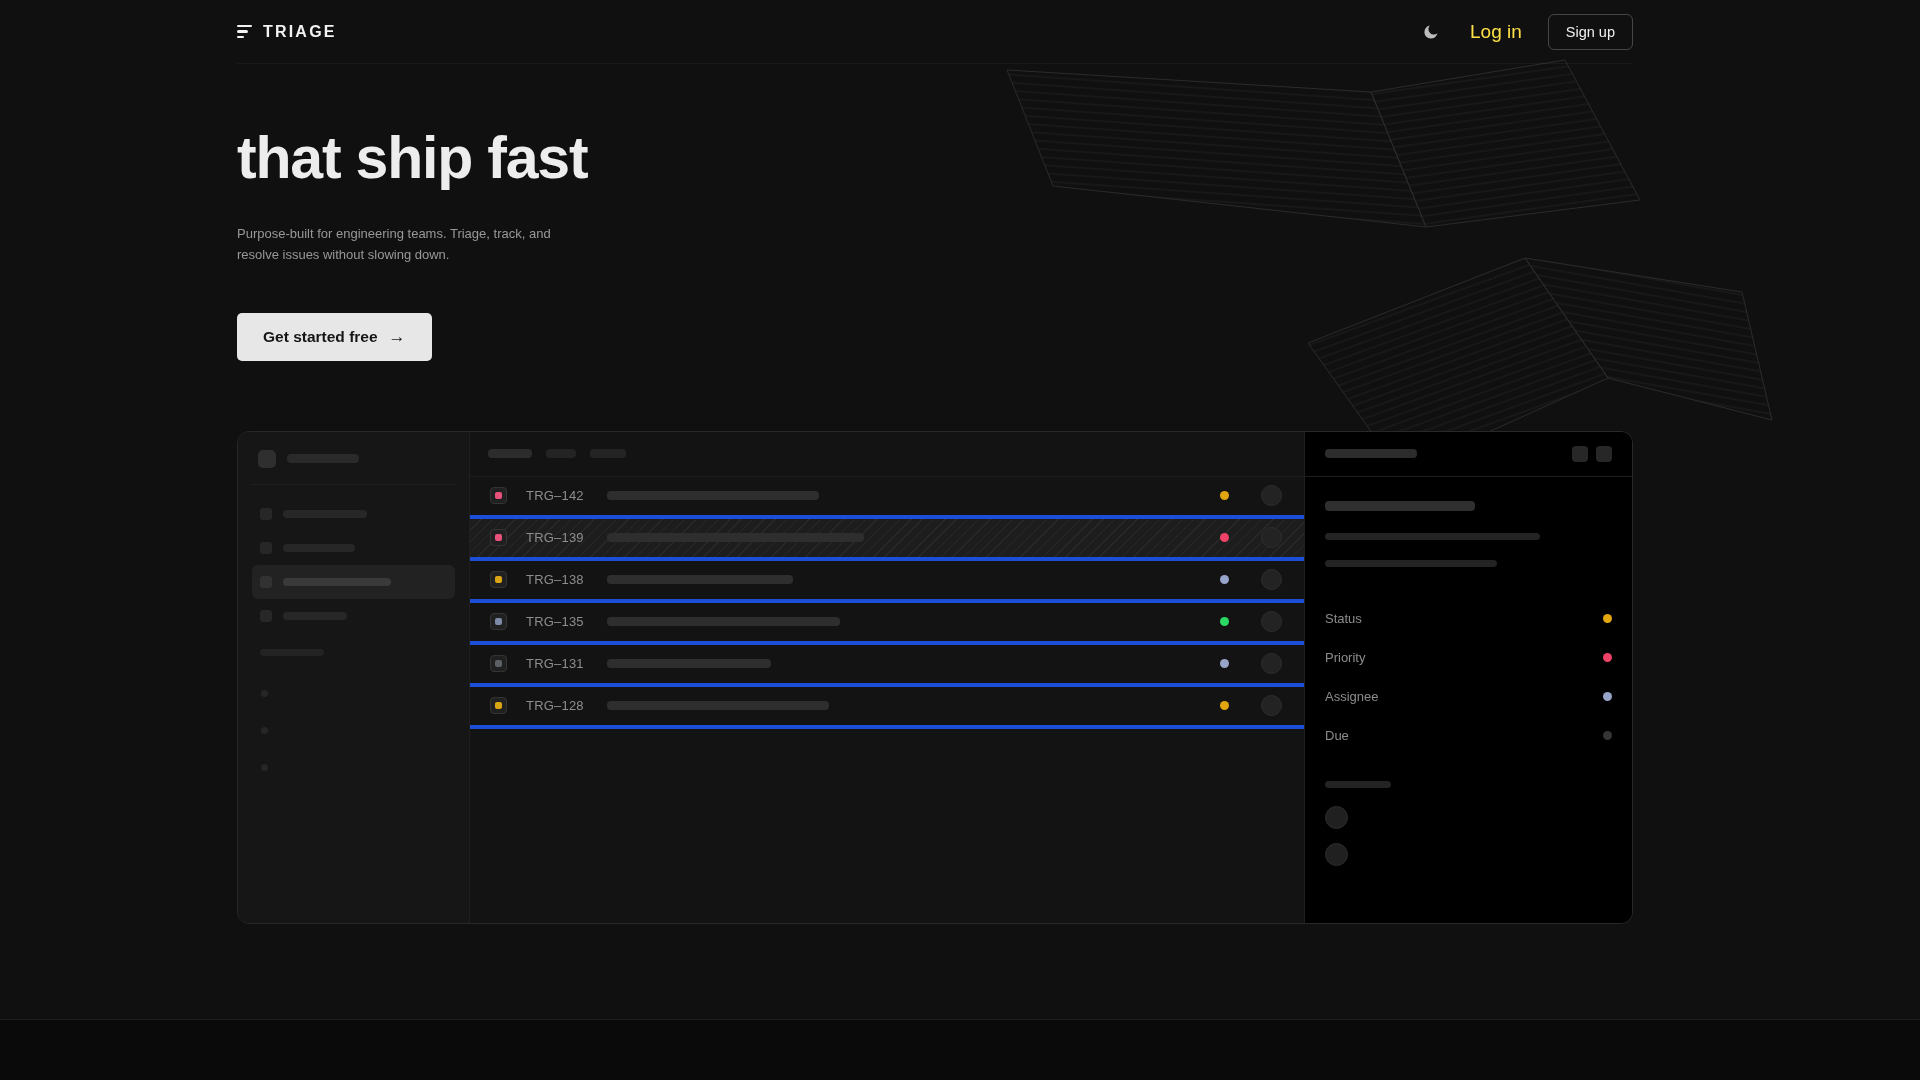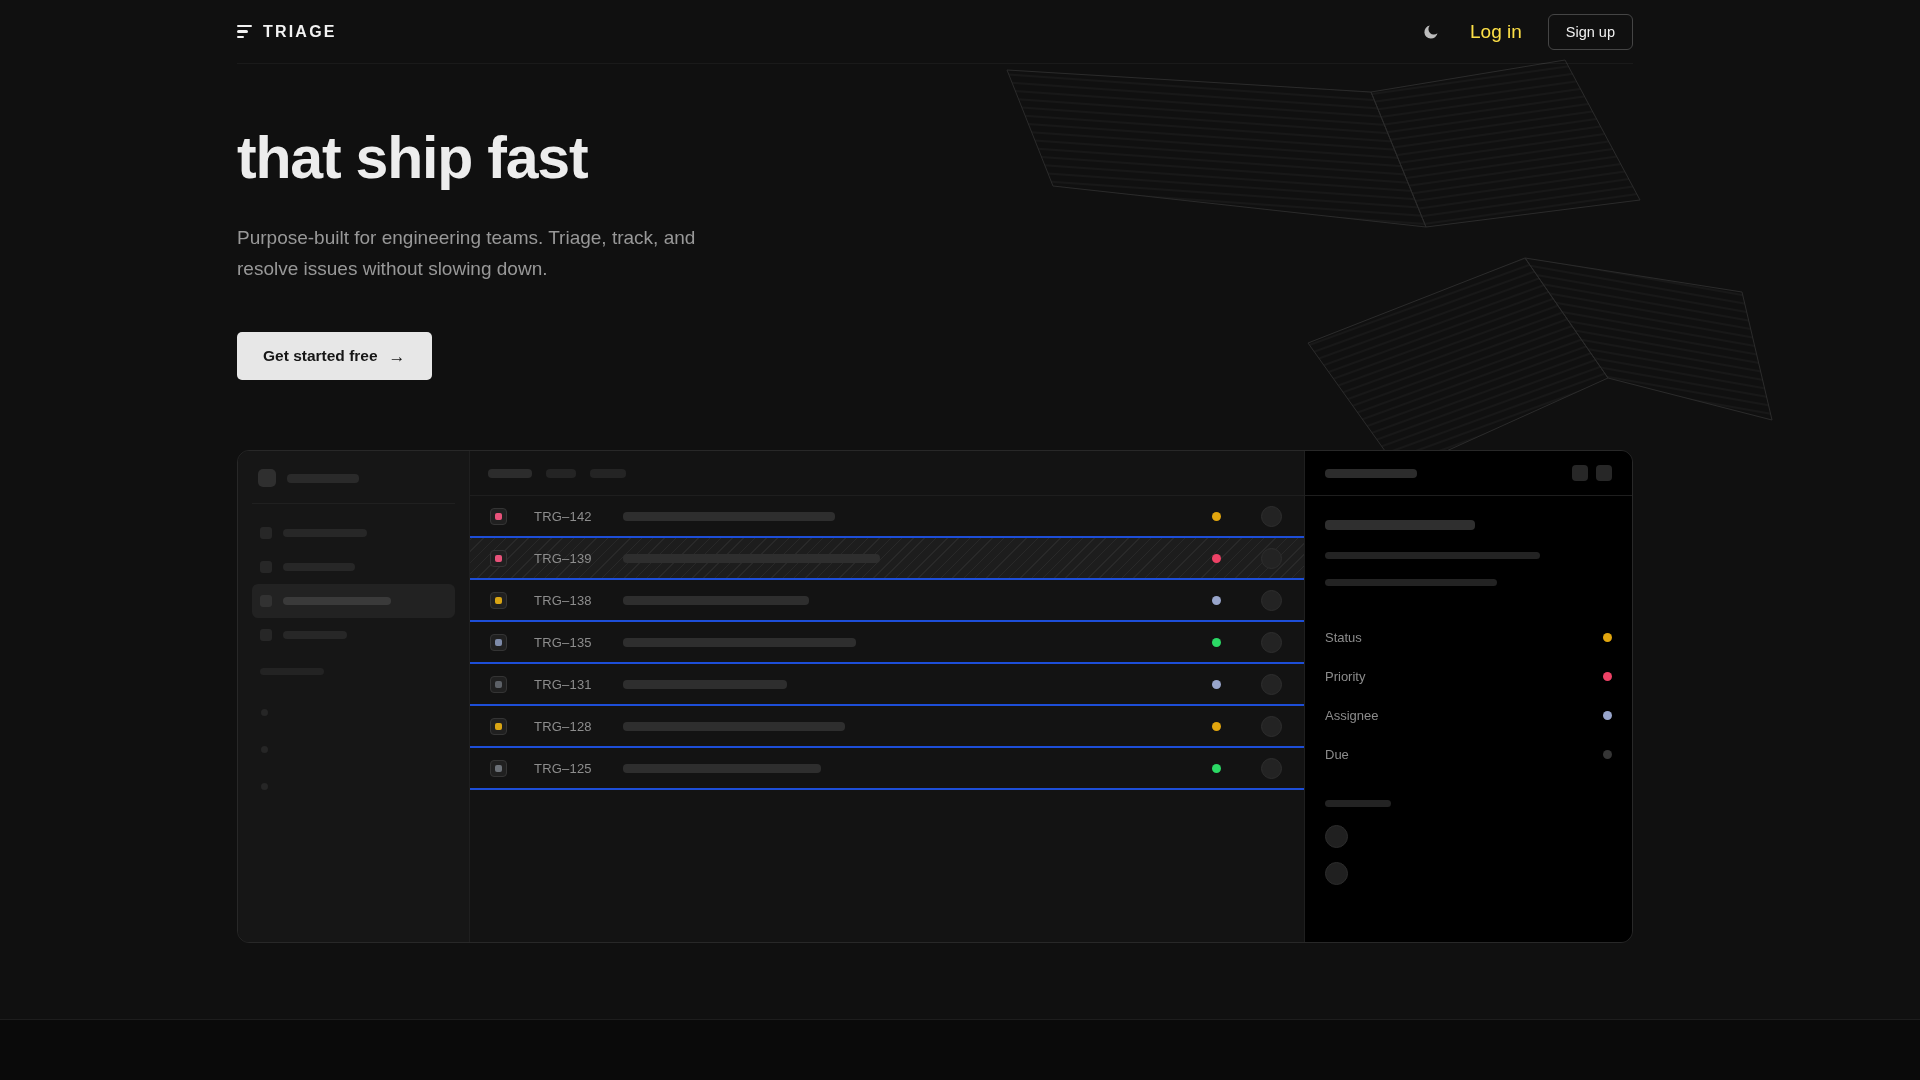--- a/index.html
+++ b/index.html
@@ -25,21 +25,21 @@
   .logo-bars span:nth-child(3){ width:7px; }
   .brand-name { font-size:16px; font-weight:700; letter-spacing:2.2px; color:#f2f2f2; }
   .nav-right { margin-left:auto; display:flex; align-items:center; gap:26px; }
   .icon-btn { background:none; border:none; cursor:pointer; display:flex; align-items:center; padding:4px; }
   .login-link { color:#fde047; font-size:19px; cursor:pointer; }
   .signup-btn { background:transparent; border:1px solid #454545; border-radius:6px; color:#f0f0f0;
     font-size:14.5px; padding:9px 17px; cursor:pointer; font-family:inherit; }
 
   
   .hero-title { margin-top:62px; font-size:59px; line-height:1.1; font-weight:600; letter-spacing:-1.2px; color:#ededed; }
-  .hero-sub { margin-top:32px; font-size:19px; line-height:1.62; color:#989898; max-width:480px; }
+  .hero-sub { margin-top:32px; font-size:13px; line-height:1.62; color:#989898; max-width:480px; }
   .cta-btn { margin-top:48px; display:inline-flex; align-items:center; gap:11px; background:#e7e7e7; color:#161616;
     border:none; border-radius:5px; padding:15px 26px; font-size:15.5px; font-weight:600; cursor:pointer; font-family:inherit; }
   .cta-arrow { font-size:17px; line-height:1; }
 
   
   .mockup { margin-top:70px; height:493px; background:#131313; border:1px solid #282828; border-radius:12px;
     display:flex; overflow:hidden; }
   .skel { background:#2a2a2a; border-radius:4px; display:inline-block; }
 
   
@@ -49,21 +49,21 @@
   .sb-item { display:flex; align-items:center; gap:11px; height:34px; padding:0 8px; border-radius:6px; }
   .sb-item.active { background:#222222; }
   .sb-icon { width:12px; height:12px; border-radius:3px; background:#272727; flex:none; }
   .sb-item.active .sb-icon { background:#323232; }
   .sb-minibar { margin:16px 0 0 8px; }
   .sb-dot { width:7px; height:7px; border-radius:50%; background:#262626; margin:30px 0 0 9px; }
 
   
   .main { flex:1; display:flex; flex-direction:column; border-right:1px solid #1f1f1f; background:#131313; }
   .main-header { height:45px; flex:none; display:flex; align-items:center; gap:14px; padding:0 18px; border-bottom:1px solid #1e1e1e; }
-  .issue-row { height:42px; display:flex; align-items:center; gap:27px; padding:0 22px 0 20px; border-bottom:2px solid #1d4ed8; }
+  .issue-row { height:42px; display:flex; align-items:center; gap:19px; padding:0 22px 0 20px; border-bottom:4px solid #1d4ed8; }
   .issue-row.selected {
     background: repeating-linear-gradient(-45deg, rgba(255,255,255,0.05) 0px, rgba(255,255,255,0.05) 1px, transparent 1px, transparent 8px), #1d1d1d;
   }
   .issue-icon { width:17px; height:17px; border-radius:4px; background:#202020; border:1px solid #343434;
     display:flex; align-items:center; justify-content:center; flex:none; }
   .issue-icon-inner { width:7px; height:7px; border-radius:2px; }
   .issue-id { color:#8d8d8d; font-size:13px; width:62px; letter-spacing:0.2px; flex:none; }
   .issue-bar { height:9px; border-radius:4px; background:#2e2e2e; }
   .status-dot { width:9px; height:9px; border-radius:50%; margin-left:auto; flex:none; }
   .row-avatar { width:21px; height:21px; border-radius:50%; background:#232323; border:1px solid #2e2e2e; margin-left:13px; flex:none; }
@@ -236,29 +236,20 @@
   <div class="issue-row">
     <span class="issue-icon">
               <span class="issue-icon-inner" style="background: rgb(217, 165, 20);"></span>
             </span>
     <span class="issue-id">TRG–128</span>
     <span class="skel issue-bar" style="width: 222px;"></span>
     <span class="status-dot" style="background: rgb(226, 166, 14);"></span>
     <span class="row-avatar"></span>
   </div>
 
-  <div class="issue-row">
-    <span class="issue-icon">
-              <span class="issue-icon-inner" style="background: rgb(107, 112, 119);"></span>
-            </span>
-    <span class="issue-id">TRG–125</span>
-    <span class="skel issue-bar" style="width: 198px;"></span>
-    <span class="status-dot" style="background: rgb(43, 217, 101);"></span>
-    <span class="row-avatar"></span>
-  </div>
 </div>
     </div>
 
     <div class="panel">
       <div class="panel-header">
         <span class="skel" style="width:92px;height:9px;background:#2c2c2c;"></span>
         <span class="sqs">
           <span class="panel-sq"></span>
           <span class="panel-sq"></span>
         </span>

